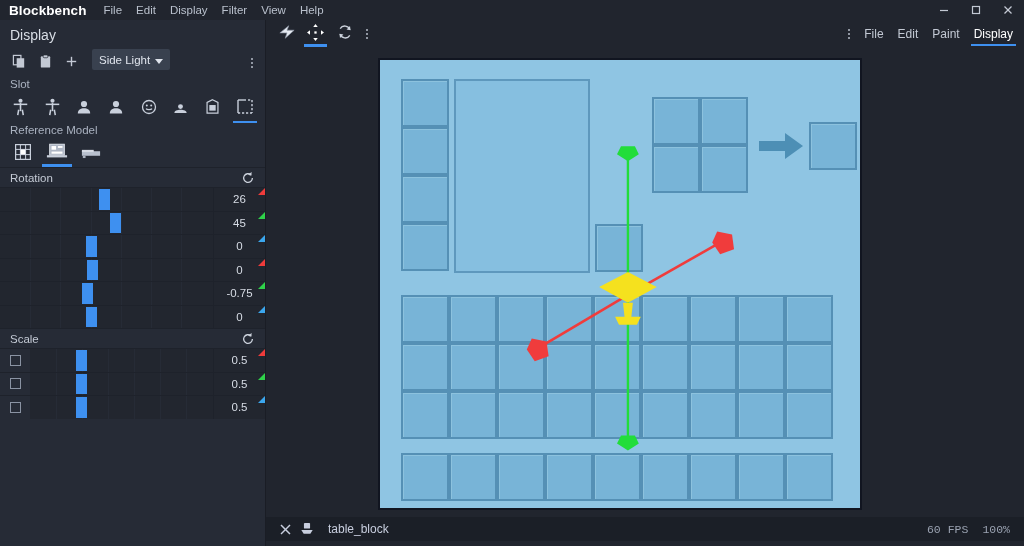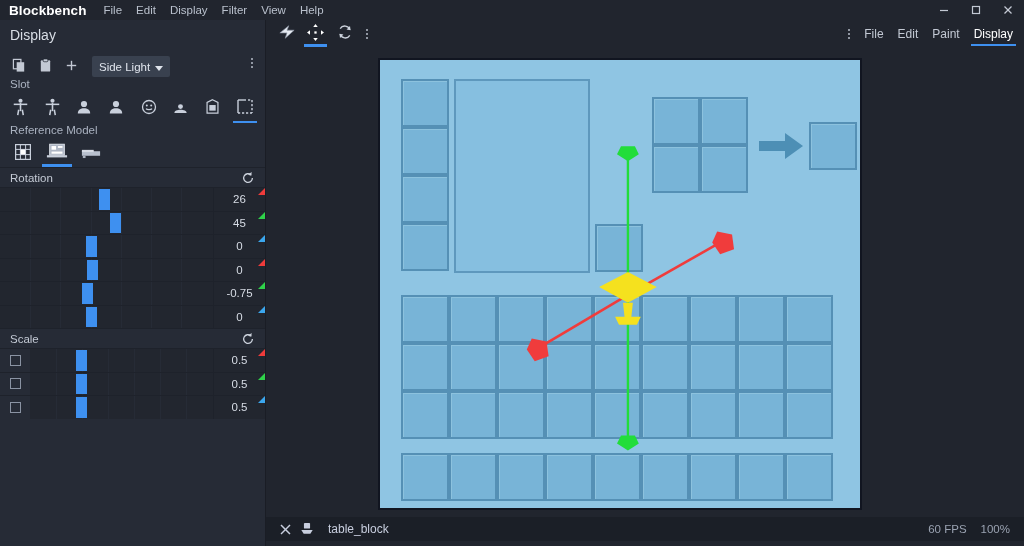--- a/index.html
+++ b/index.html
@@ -34,21 +34,21 @@
 
   
   .left-panel {
     position: absolute; left: 0; top: 20px; width: 266px; height: 526px;
     background: #262b36; border-right: 1px solid #1a1d25;
   }
   .panel-title {
     font-size: 14px; color: #d9dee6; padding: 7px 10px 6px 10px;
   }
   .tool-row {
-    display: flex; align-items: flex-end; height: 28px; padding: 0 6px;
+    display: flex; align-items: flex-start; height: 28px; padding: 0 6px;
     position: relative;
   }
   .tool-ic {
     width: 26px; height: 24px; display: flex; align-items: center; justify-content: center;
     color: #c3c9d4;
   }
   .chip {
     height: 21px; background: #39414f; color: #dfe4ec; font-size: 11.5px;
     display: inline-flex; align-items: center; gap: 5px; padding: 0 7px;
     border-radius: 2px; margin-left: 8px;
@@ -193,21 +193,21 @@
     position: absolute; left: 266px; top: 517px; width: 758px; height: 24px;
     background: #1b1f27; display: flex; align-items: center; padding: 0 8px;
   }
   .sb-ic {
     width: 22px; height: 22px; display: flex; align-items: center; justify-content: center;
     color: #c8cede;
   }
   .sb-name { font-size: 12px; color: #c8cede; margin-left: 10px; }
   .sb-right {
     margin-left: auto; display: flex; align-items: center; gap: 14px;
-    font-size: 11.5px; color: #9aa2b1; padding-right: 6px;
+    font-size: 11.5px; color: #9aa2b1; padding-right: 6px; font-family: Liberation Mono, monospace;
   }
   .bl-corner {
     position: absolute; left: 0; top: 522px; width: 266px; height: 24px;
     background: #262b36; border-right: 1px solid #1a1d25;
   }
 </style>
 </head>
 <body>
 
 <div id="app">

